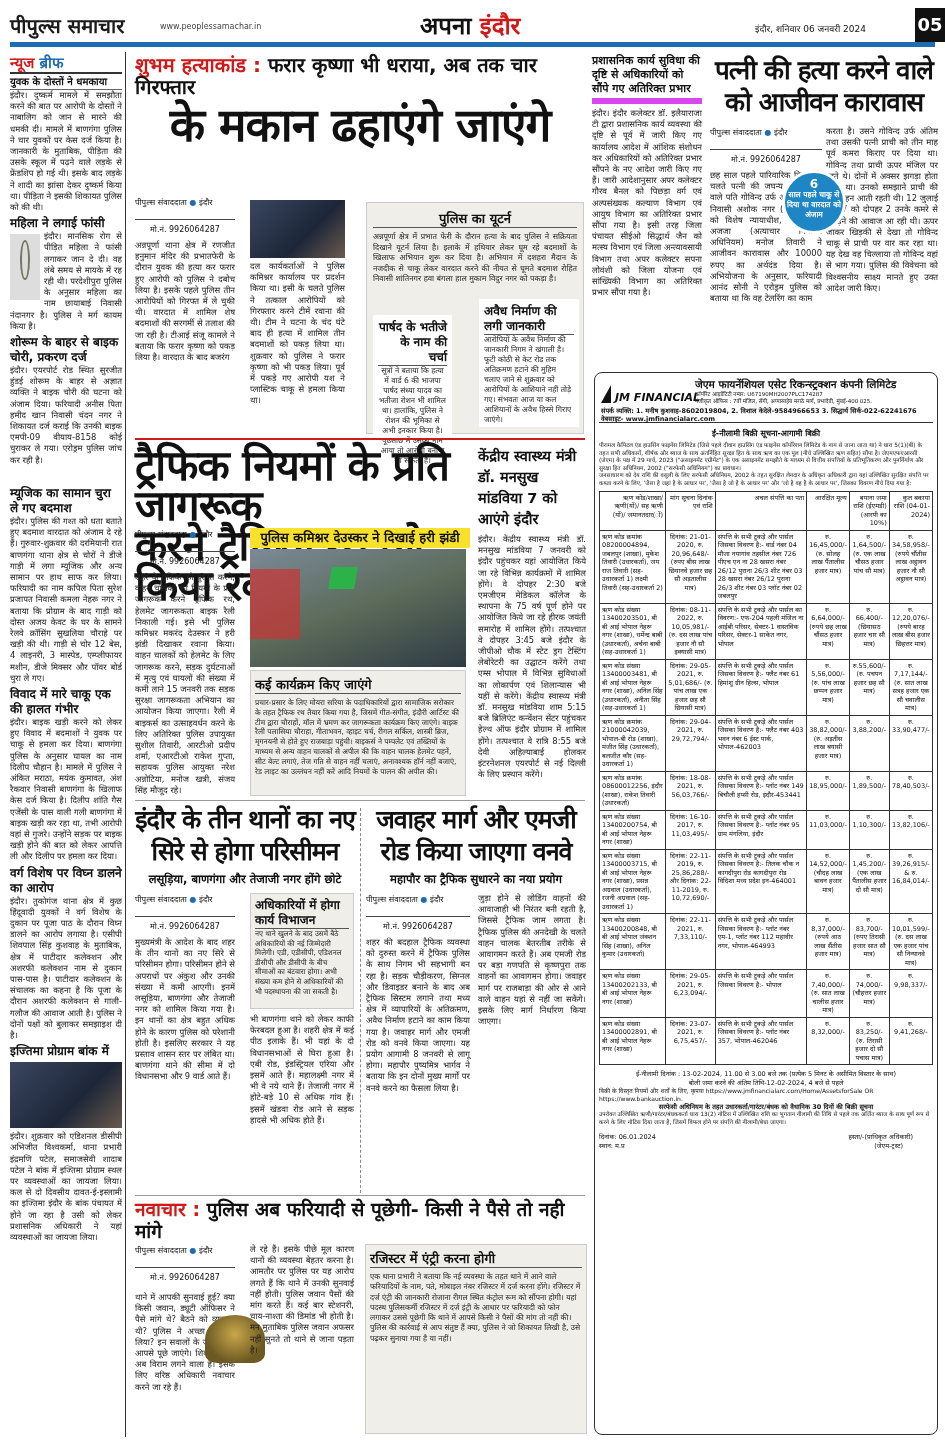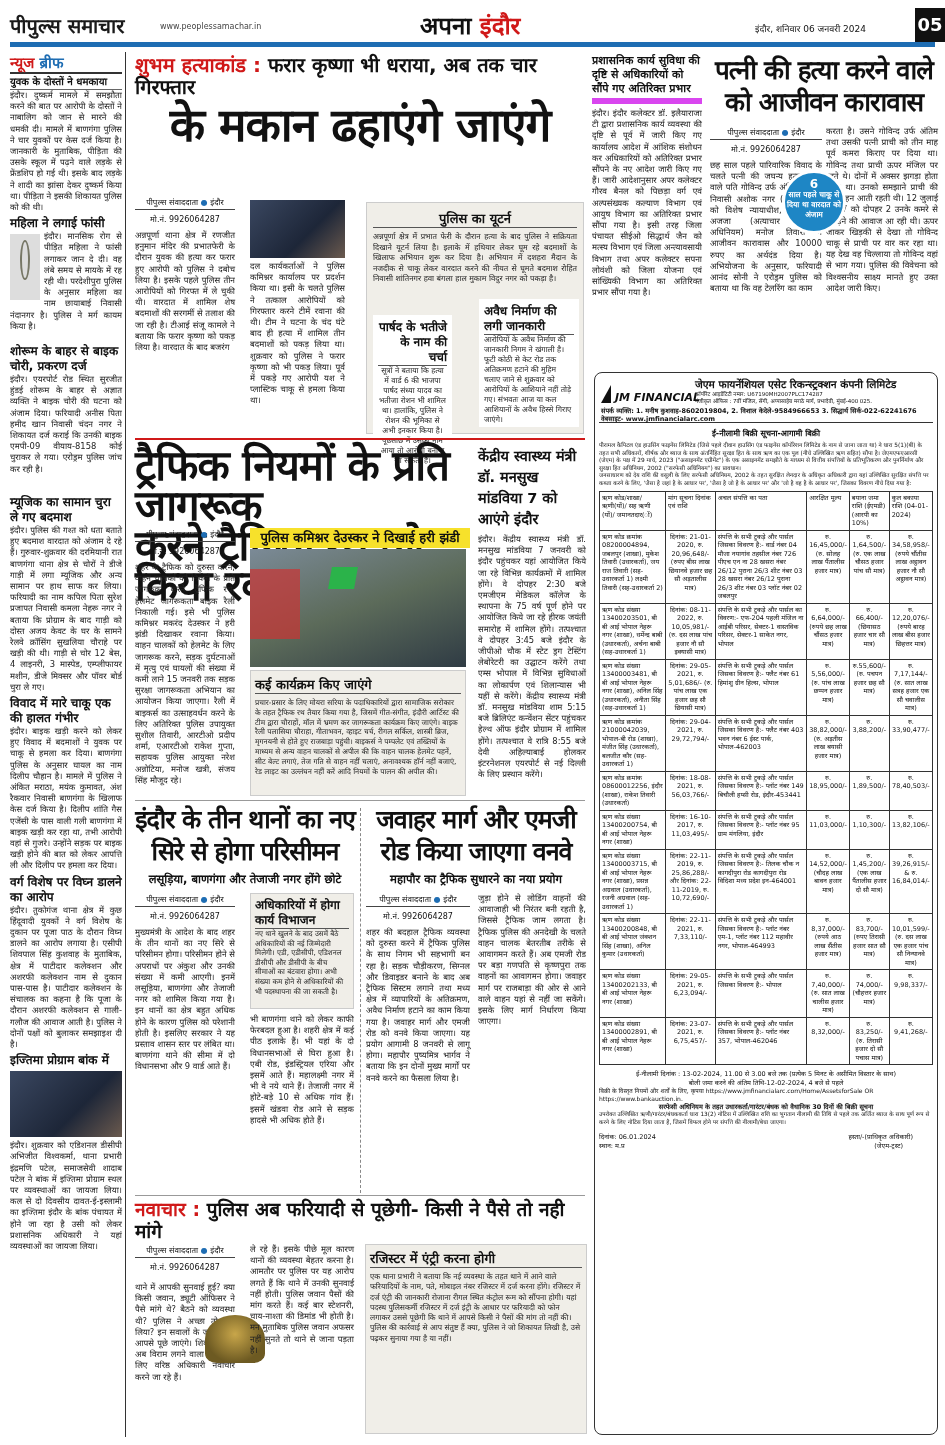--- a/index.html
+++ b/index.html
@@ -15,35 +15,35 @@
 .bluebar{left:10px;top:42px;width:925px;height:5px;background:#1e6db3}
 .col-rule{width:1px;background:#333}
 .brief-h{font-size:15px;font-weight:bold;color:#d01919}
 .brief-h .blue{color:#1e6db3}
 .sub-h{font-weight:bold;font-size:12px;line-height:15px;color:#111}
 .txt{font-size:8.4px;line-height:11.2px;text-align:justify;color:#222}
 .kicker{font-size:20px;font-weight:bold;line-height:22px}
 .kicker .red{color:#d01919}
 .big-h{font-size:46px;font-weight:bold;line-height:54px;text-align:center;letter-spacing:-1px}
 .med-h{font-size:30px;font-weight:bold;line-height:36px;text-align:center;letter-spacing:-1px}
-.byline{font-size:8px;text-align:center;border-bottom:1px solid #444;padding-bottom:2px}
+.byline{font-size:8px;border-bottom:1px solid #444;padding-bottom:12px}
 .byline .dot{color:#1e6db3}
 .phone{font-size:8px;text-align:center;margin-top:3px}
 .box{background:#f0eee8;border:1px solid #ccc;padding:6px}
 .box-h{font-size:13px;font-weight:bold;border-bottom:1px solid #555;margin-bottom:4px}
 .inner{background:#fff;padding:5px}
 .photo{background:linear-gradient(135deg,#3a4760,#1d2638 60%,#6b5a4e)}
 .photo2{background:linear-gradient(160deg,#7b8a97,#5c6b5a 50%,#2f3b44)}
 .redline{background:#d01919;height:2px}
 .yellow-band{background:#f7e12b;color:#111;font-weight:bold;font-size:13px;text-align:center}
 .circle{border-radius:50%;background:#1e86c5;color:#fff;text-align:center;font-weight:bold;font-size:10px;border:3px solid #fff}
 .ad{border:1.5px solid #333;border-radius:8px;background:#fff}
 .ad-table{border-collapse:collapse;width:100%;font-size:6.5px;line-height:8.5px}
 .ad-table td,.ad-table th{border:1px solid #333;padding:2px;vertical-align:top;font-weight:normal}
-.ad-table th{text-align:left}
+.ad-table th{text-align:right}
 </style>
 </head>
 <body>
 
 <div class="abs masthead">
   <div class="abs logo"><span>पीपुल्स समाचार</span></div>
   <div class="abs url">www.peoplessamachar.in</div>
   <div class="abs section"><span>अपना </span><span class="red">इंदौर</span></div>
   <div class="abs dateline">इंदौर, शनिवार 06 जनवरी 2024</div>
   <div class="abs pageno">05</div>
@@ -56,21 +56,21 @@
     <div class="sub-h" style="font-size:10px;border-bottom:1px solid #666">युवक के दोस्तों ने धमकाया</div>
     <div class="txt">इंदौर। दुष्कर्म मामले में समझौता करने की बात पर आरोपी के दोस्तों ने नाबालिग को जान से मारने की धमकी दी। मामले में बाणगंगा पुलिस ने चार युवकों पर केस दर्ज किया है। जानकारी के मुताबिक, पीड़िता की उसके स्कूल में पढ़ने वाले लड़के से फ्रेंडशिप हो गई थी। इसके बाद लड़के ने शादी का झांसा देकर दुष्कर्म किया था। पीड़िता ने इसकी शिकायत पुलिस को की थी।</div>
   </div>
   <div style="margin-top:3px">
     <div class="sub-h">महिला ने लगाई फांसी</div>
     <div style="float:left;width:30px;height:66px;margin:3px 4px 0 0;background:#ddd;position:relative">
       <div style="position:absolute;left:10px;top:6px;width:10px;height:40px;border:2px solid #776;border-radius:50% 50% 50% 50%"></div>
     </div>
     <div class="txt">इंदौर। मानसिक रोग से पीड़ित महिला ने फांसी लगाकर जान दे दी। वह लंबे समय से मायके में रह रही थी। परदेशीपुरा पुलिस के अनुसार महिला का नाम छायाबाई निवासी नंदानगर है। पुलिस ने मर्ग कायम किया है।</div>
   </div>
-  <div style="clear:both;margin-top:12px">
+  <div style="clear:both;margin-top:3px">
     <div class="sub-h">शोरूम के बाहर से बाइक चोरी, प्रकरण दर्ज</div>
     <div class="txt">इंदौर। एयरपोर्ट रोड स्थित सुरजीत हुंडई शोरूम के बाहर से अज्ञात व्यक्ति ने बाइक चोरी की घटना को अंजाम दिया। फरियादी अनीस पिता हमीद खान निवासी चंदन नगर ने शिकायत दर्ज कराई कि उनकी बाइक एमपी-09 वीयाय-8158 कोई चुराकर ले गया। एरोड्रम पुलिस जांच कर रही है।</div>
   </div>
   <div style="margin-top:20px">
     <div class="sub-h">म्यूजिक का सामान चुरा ले गए बदमाश</div>
     <div class="txt">इंदौर। पुलिस की गश्त को धता बताते हुए बदमाश वारदात को अंजाम दे रहे हैं। गुरुवार-शुक्रवार की दरमियानी रात बाणगंगा थाना क्षेत्र से चोरों ने डीजे गाड़ी में लगा म्यूजिक और अन्य सामान पर हाथ साफ कर लिया। फरियादी का नाम कपिल पिता सुरेश प्रजापत निवासी कमला नेहरू नगर ने बताया कि प्रोग्राम के बाद गाड़ी को दोस्त अजय केवट के घर के सामने रेलवे क्रॉसिंग सुखलिया चौराहे पर खड़ी की थी। गाड़ी से चोर 12 बेस, 4 लाइनरी, 3 मास्पेड, एम्प्लीफायर मशीन, डीजे मिक्सर और पॉवर बोर्ड चुरा ले गए।</div>
   </div>
   <div style="margin-top:3px">
     <div class="sub-h">विवाद में मारे चाकू एक की हालत गंभीर</div>
     <div class="txt">इंदौर। बाइक खड़ी करने को लेकर हुए विवाद में बदमाशों ने युवक पर चाकू से हमला कर दिया। बाणगंगा पुलिस के अनुसार घायल का नाम दिलीप चौहान है। मामले में पुलिस ने अंकित मराठा, मयंक कुमावत, अंश रैकवार निवासी बाणगंगा के खिलाफ केस दर्ज किया है। दिलीप शांति गैस एजेंसी के पास वाली गली बाणगंगा में बाइक खड़ी कर रहा था, तभी आरोपी वहां से गुजरे। उन्होंने सड़क पर बाइक खड़ी होने की बात को लेकर आपत्ति ली और दिलीप पर हमला कर दिया।</div>

